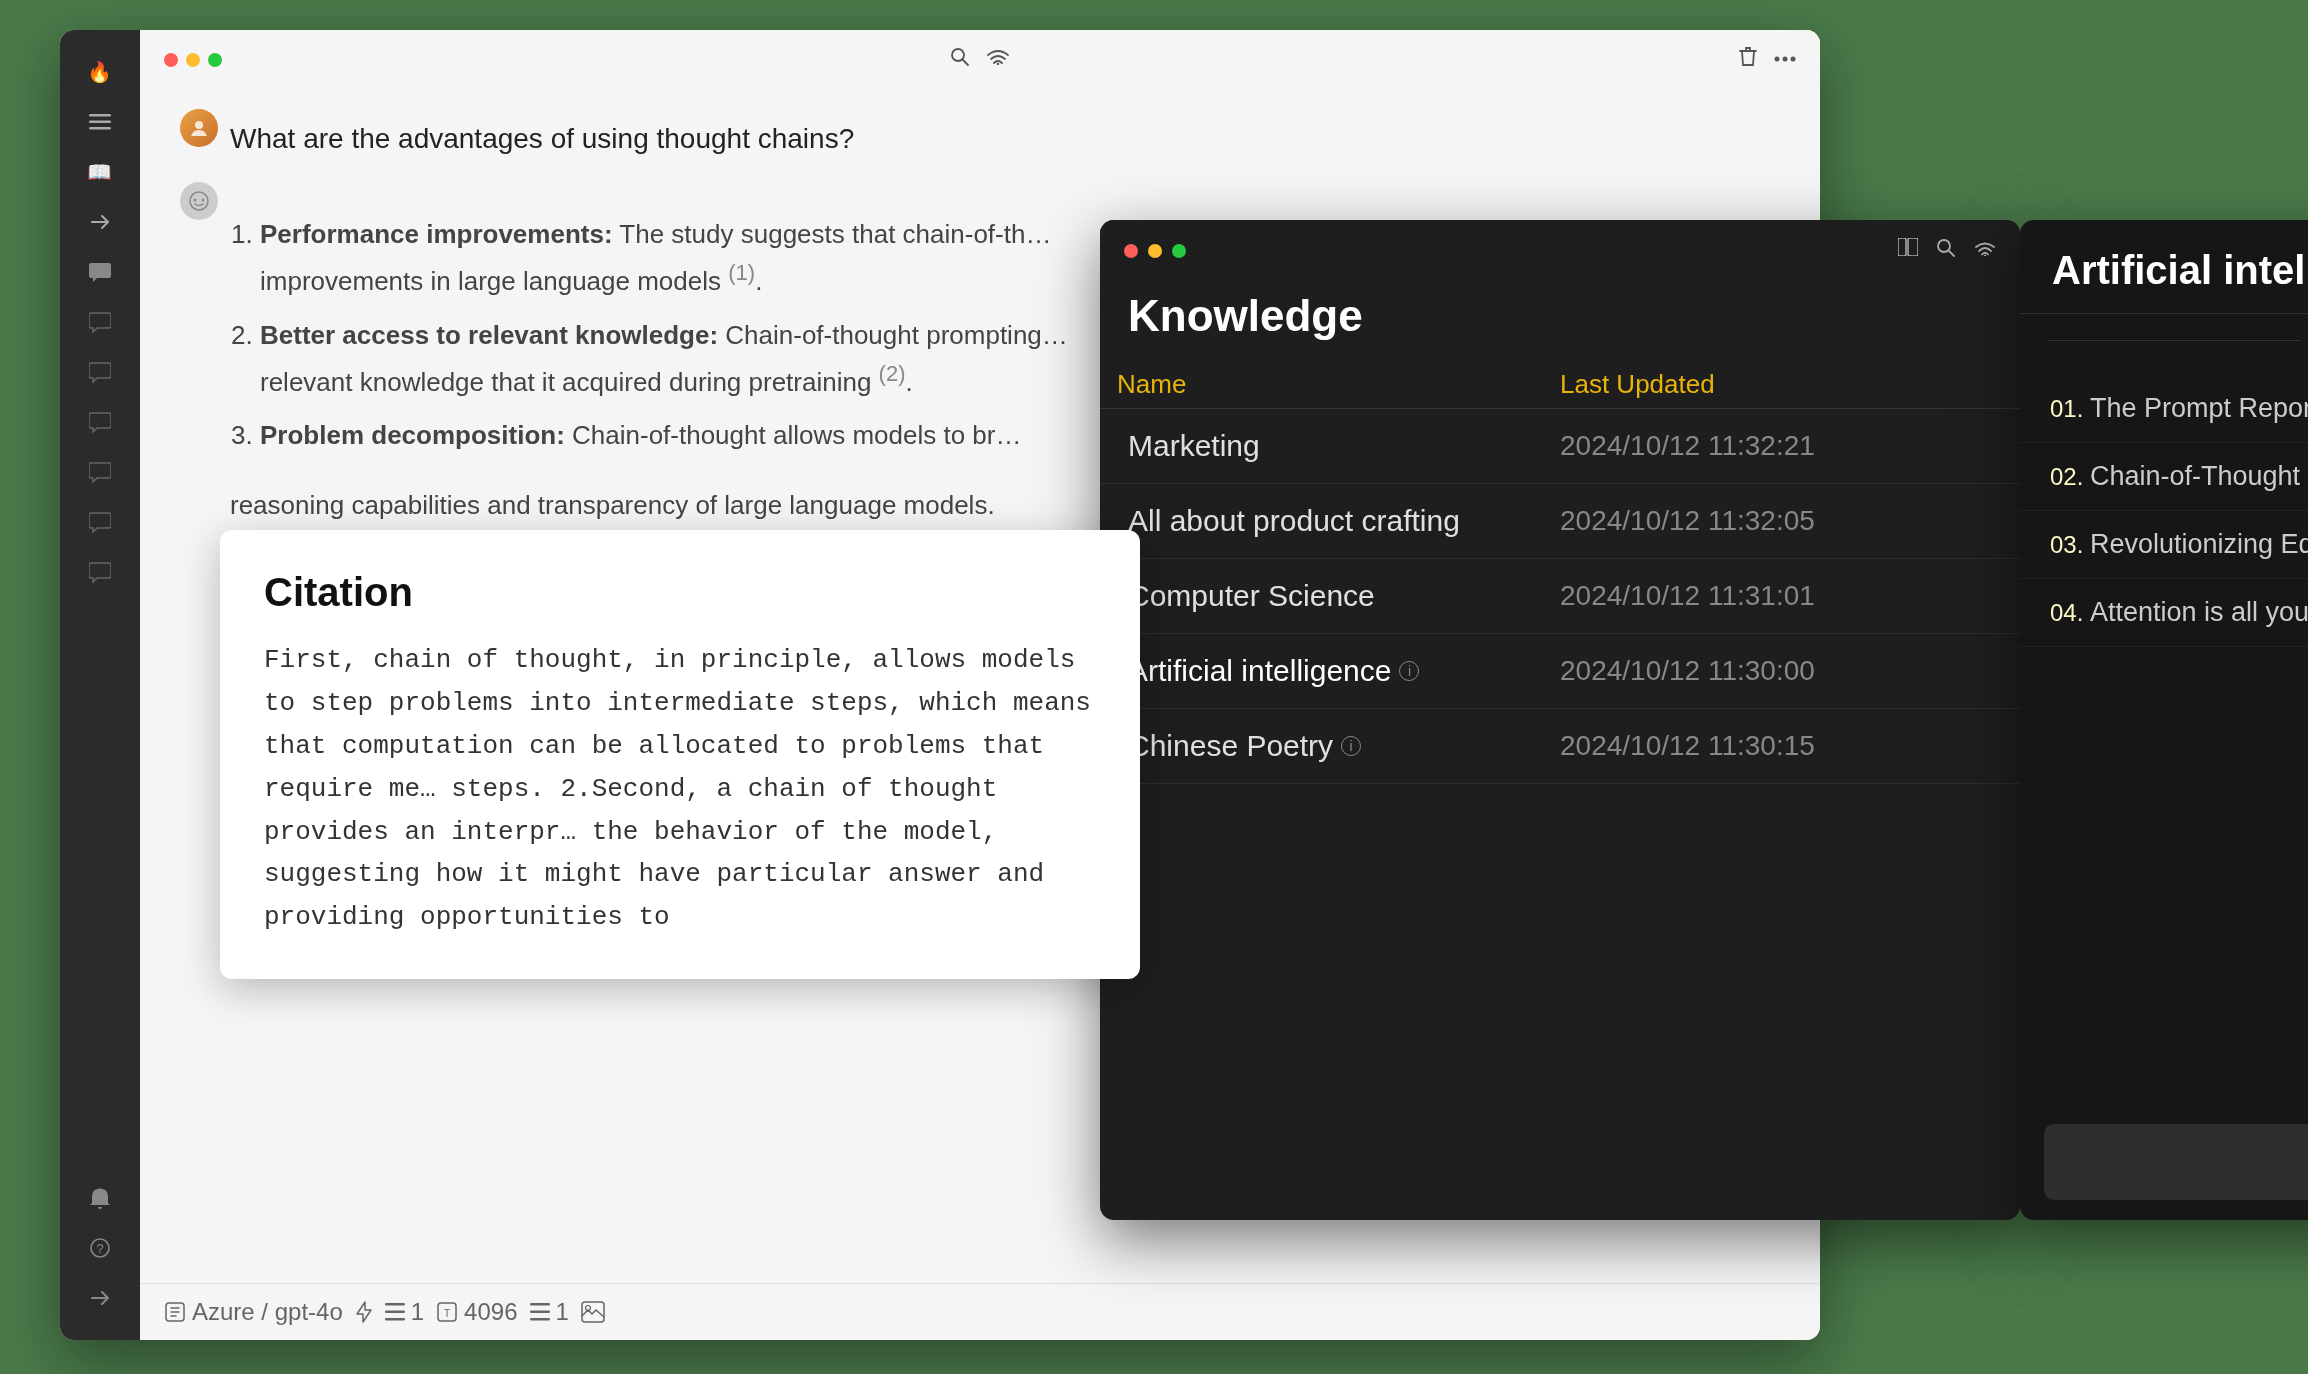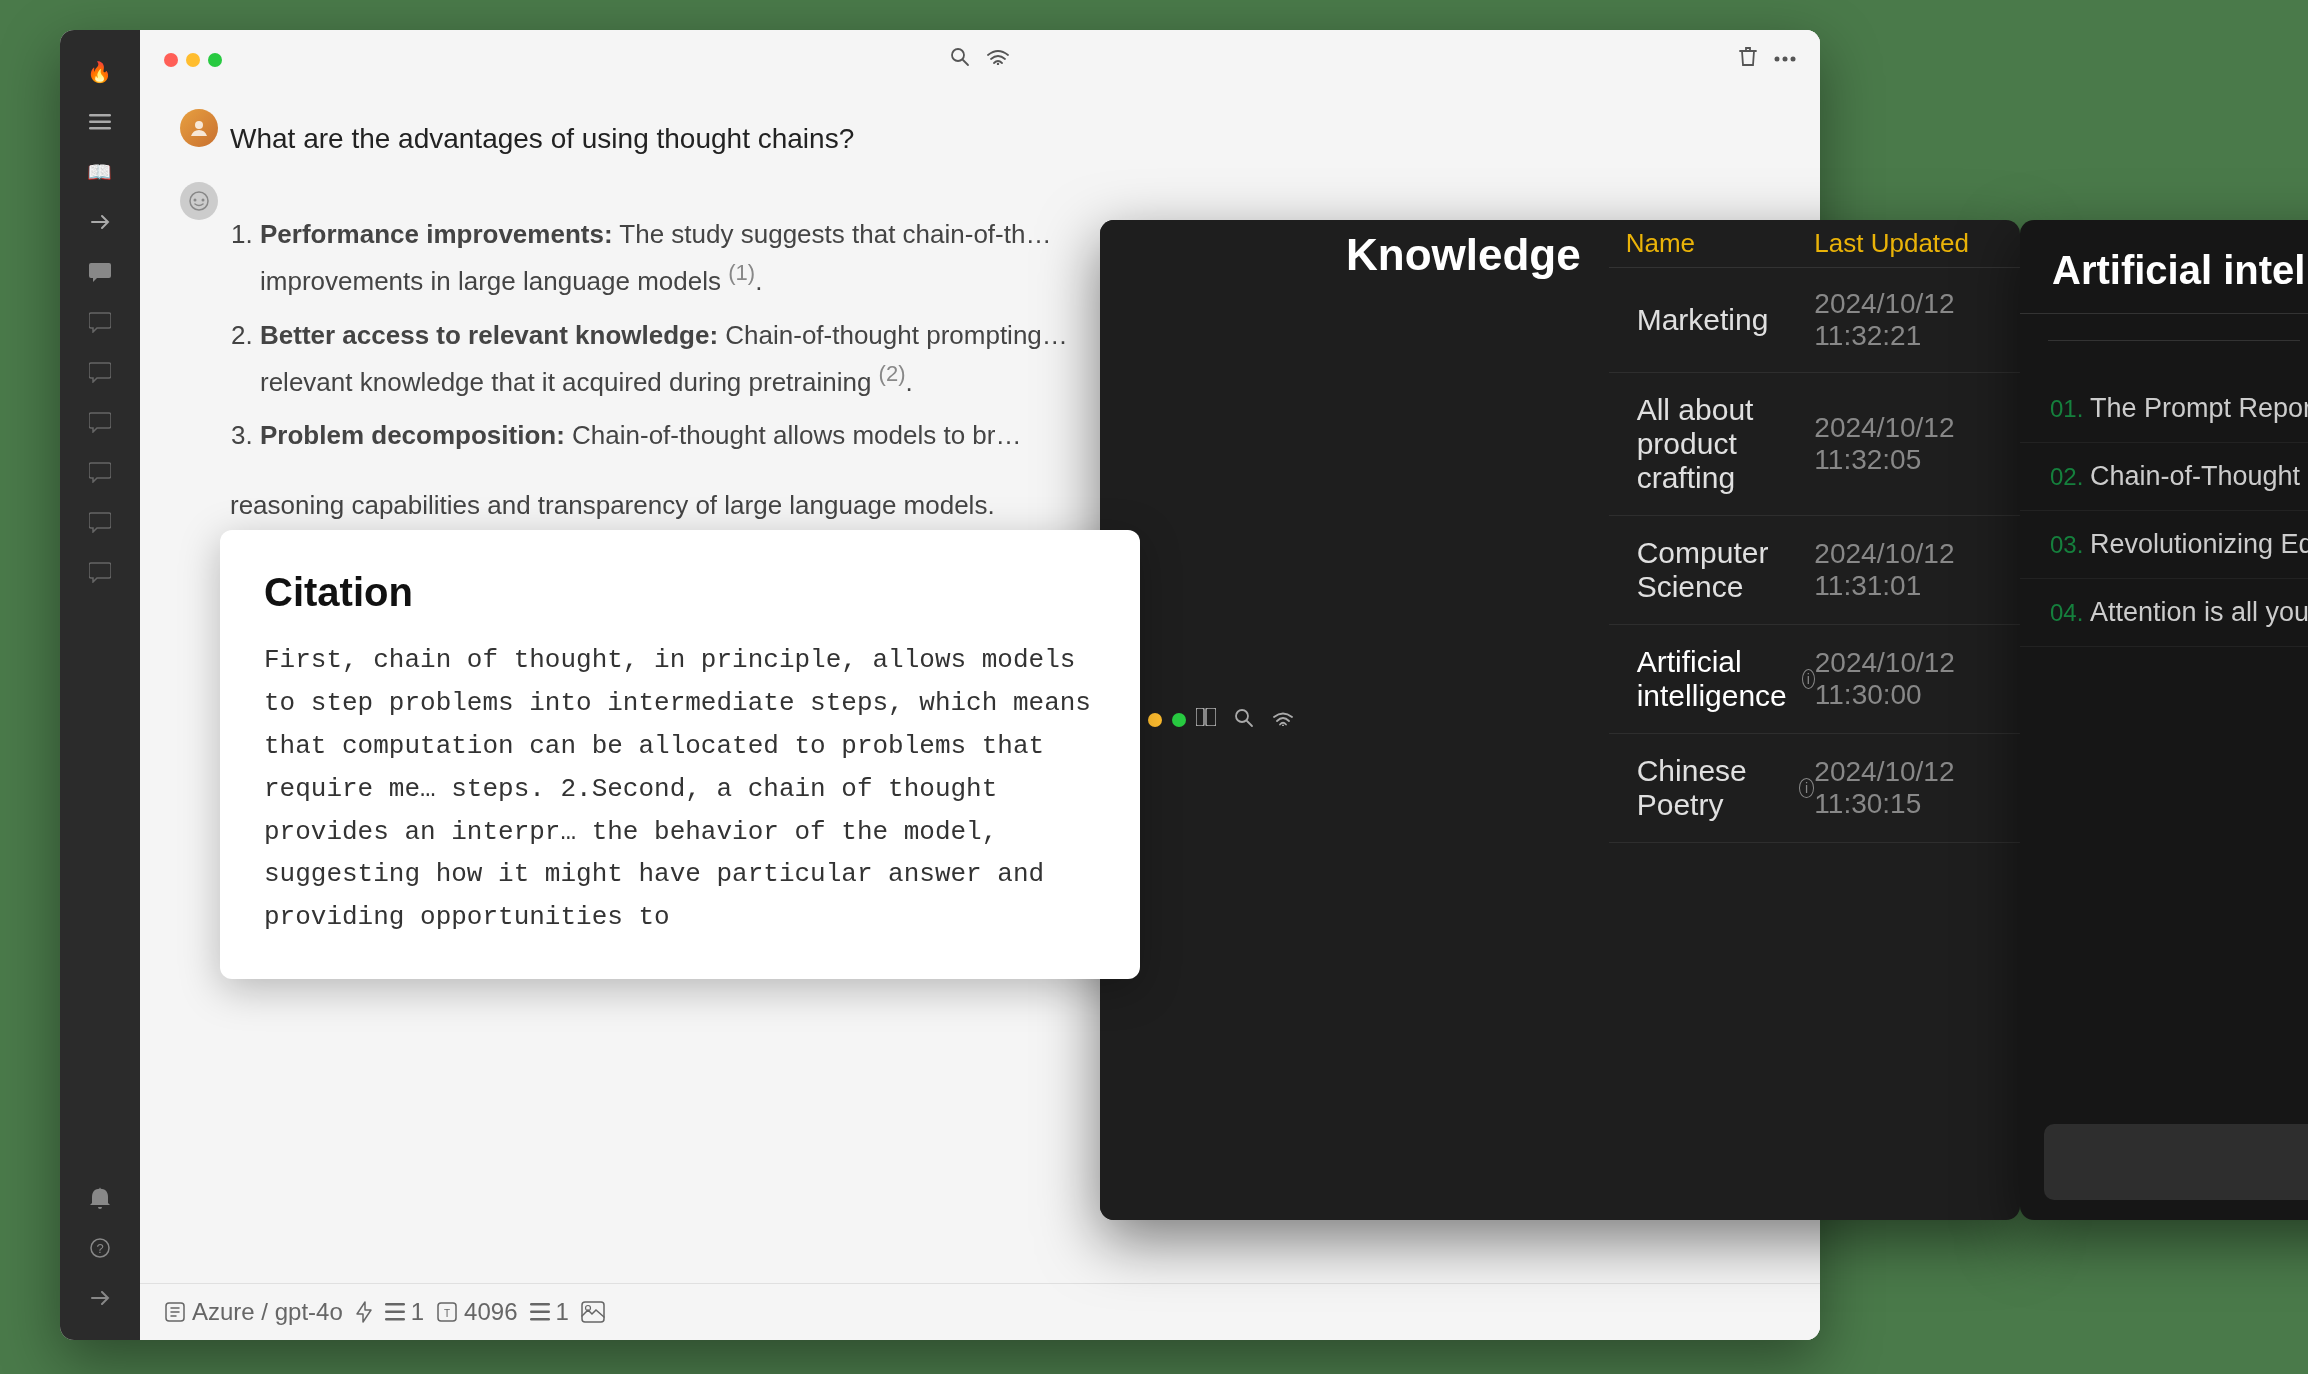--- a/index.html
+++ b/index.html
@@ -211,21 +211,21 @@
     .knowledge-window {
       position: absolute;
       top: 220px;
       left: 1100px;
       width: 920px;
       height: 1000px;
       background: #1e1e1e;
       border-radius: 14px;
       box-shadow: 0 20px 60px rgba(0,0,0,0.5);
       display: flex;
-      flex-direction: row;
+      flex-direction: column;
       overflow: hidden;
     }
     .knowledge-title-bar {
       display: flex;
       align-items: center;
       gap: 10px;
       padding: 18px 24px;
       background: #1e1e1e;
     }
     .knowledge-tl { width: 14px; height: 14px; border-radius: 50%; }
@@ -341,21 +341,21 @@
       padding: 10px 0;
     }
     .file-item {
       display: flex;
       align-items: center;
       padding: 18px 30px;
       border-bottom: 1px solid #222;
     }
     .file-num {
       font-size: 24px;
-      color: #15803d;
+      color: #fef9c3;
       width: 40px;
     }
     .file-name {
       flex: 1;
       font-size: 27px;
       color: #ccc;
       white-space: nowrap;
       overflow: hidden;
       text-overflow: ellipsis;
     }

